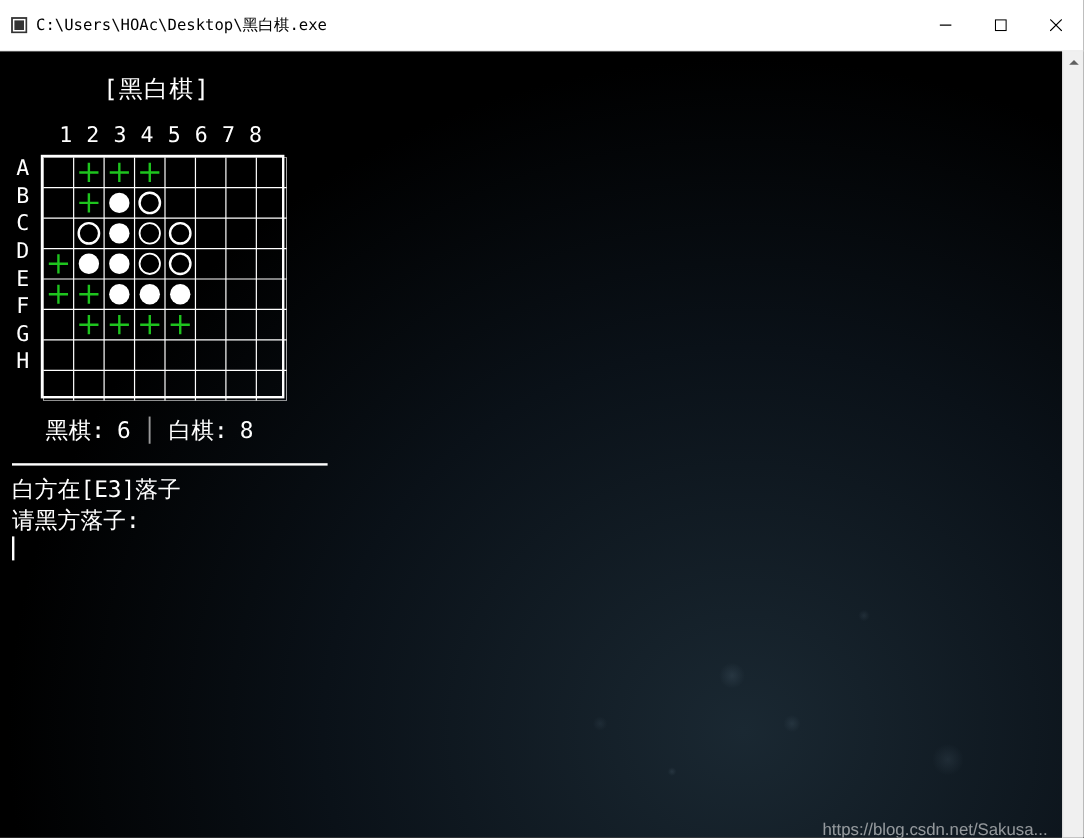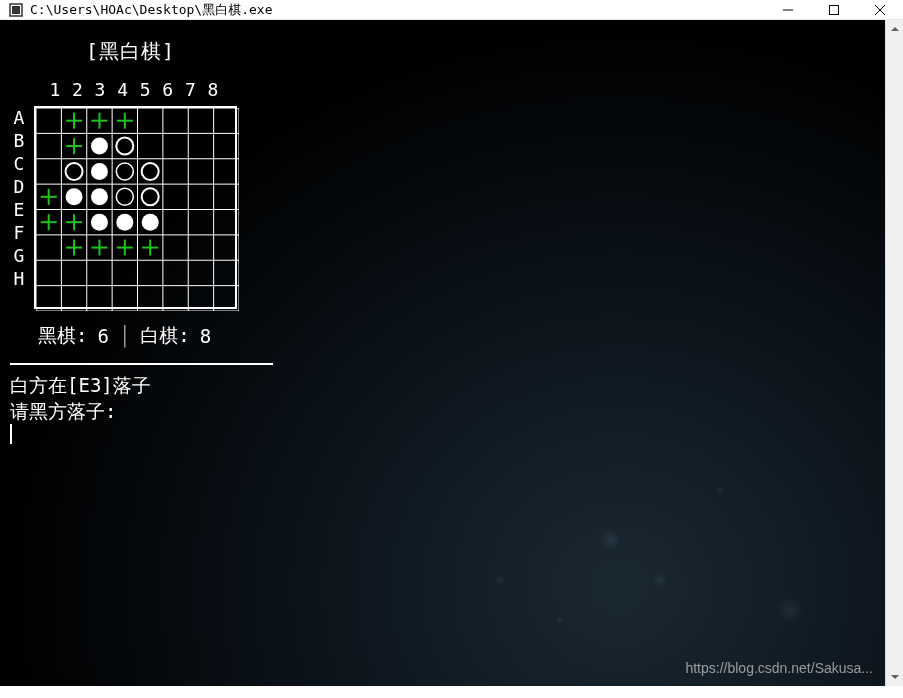--- a/index.html
+++ b/index.html
@@ -7,21 +7,21 @@
     margin: 0;
     padding: 0;
     width: 903px;
     height: 698px;
     font-family: "SimSun", "Microsoft YaHei", monospace;
     background: #fff;
     overflow: hidden;
     position: relative;
   }
   .titlebar {
-    height: 20px;
+    height: 43px;
     background: #fff;
     border-bottom: 1px solid #e5e5e5;
     display: flex;
     align-items: center;
     padding: 0 0 0 8px;
     font-size: 13px;
     color: #000;
   }
   .titlebar .app-icon {
     width: 16px;

